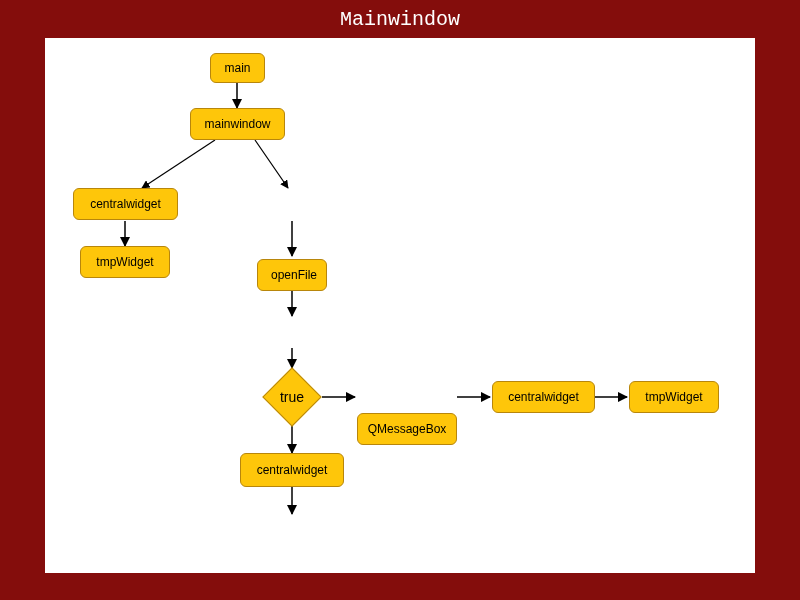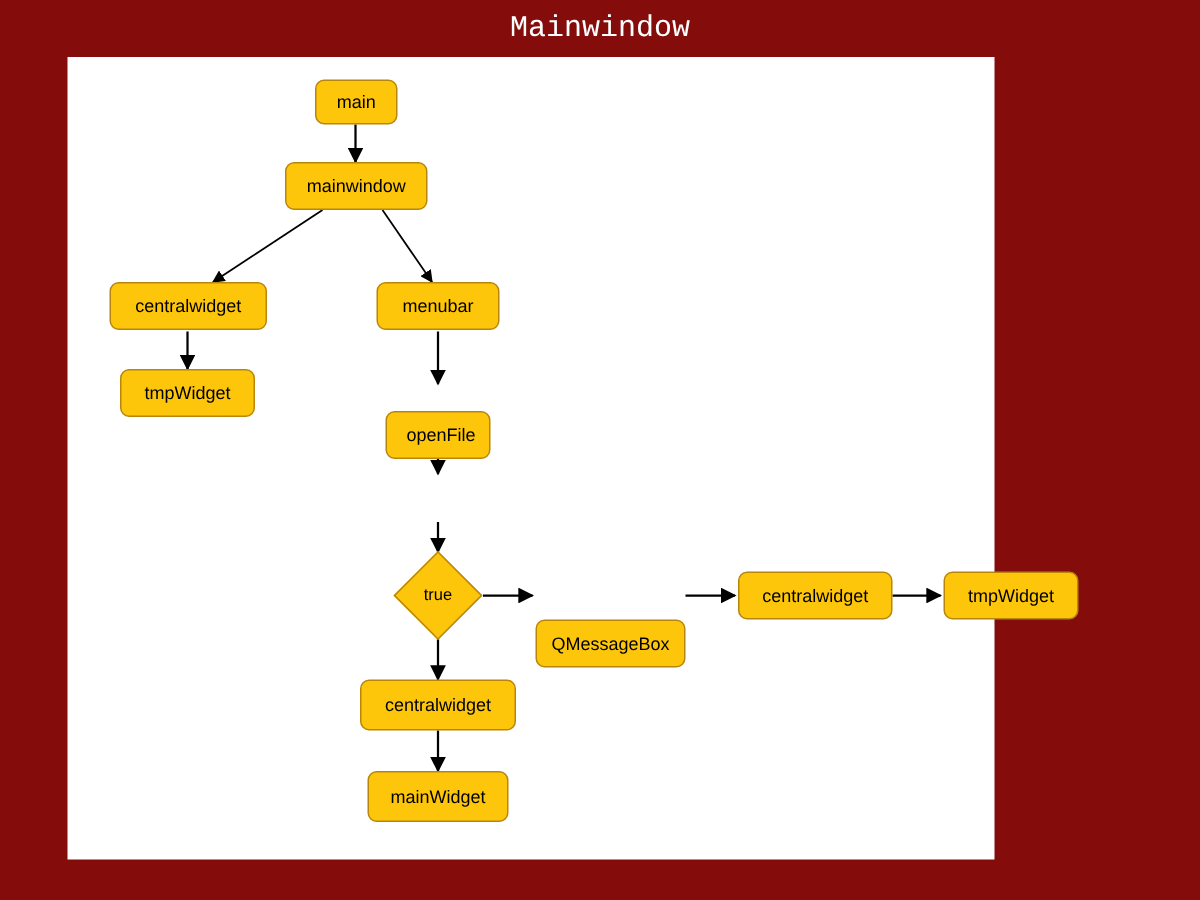--- a/index.html
+++ b/index.html
@@ -18,21 +18,21 @@
     width: 800px;
     text-align: center;
     color: #ffffff;
     font-family: "Courier New", monospace;
     font-size: 20px;
   }
   .canvas {
     position: absolute;
     left: 45px;
     top: 38px;
-    width: 618px;
+    width: 710px;
     height: 535px;
     background: #ffffff;
   }
   .node {
     position: absolute;
     background: #fec60a;
     border: 1.5px solid #b8860b;
     border-radius: 6px;
     color: #000;
     font-size: 12px;
@@ -53,21 +53,21 @@
     border: 1.5px solid #b8860b;
     transform: rotate(45deg);
     box-sizing: border-box;
   }
   .diamond-label {
     position: absolute;
     top: 0; left: 0; width: 42px; height: 42px;
     display: flex;
     align-items: center;
     justify-content: center;
-    font-size: 11px;
+    font-size: 14px;
     color: #000;
   }
   svg.arrows {
     position: absolute;
     left: 0;
     top: 0;
     width: 710px;
     height: 535px;
     pointer-events: none;
   }
@@ -112,33 +112,31 @@
   </svg>
 
   <div class="node" style="left:165px; top:15px; width:55px; height:30px;">main</div>
 
   <div class="node" style="left:145px; top:70px; width:95px; height:32px;">mainwindow</div>
 
   <div class="node" style="left:28px; top:150px; width:105px; height:32px;">centralwidget</div>
 
   <div class="node" style="left:35px; top:208px; width:90px; height:32px;">tmpWidget</div>
 
-  <div class="node" style="left:206px; top:150px; width:82px; height:32px;">menubar</div>
 
-  <div class="node" style="left:212px; top:236px; width:70px; height:32px;padding-left:12px;">openFile</div>
+  <div class="node" style="left:212px; top:221px; width:70px; height:32px;padding-left:12px;">openFile</div>
 
 
   <div class="diamond-wrap" style="left:226px; top:338px;">
     <div class="diamond"></div>
     <div class="diamond-label">true</div>
   </div>
 
   <div class="node" style="left:312px; top:343px; width:100px; height:32px;margin-top:32px;">QMessageBox</div>
 
   <div class="node" style="left:447px; top:343px; width:103px; height:32px;">centralwidget</div>
 
   <div class="node" style="left:584px; top:343px; width:90px; height:32px;">tmpWidget</div>
 
   <div class="node" style="left:195px; top:415px; width:104px; height:34px;">centralwidget</div>
 
-  <div class="node" style="left:200px; top:476px; width:94px; height:34px;">mainWidget</div>
 
 </div>
 
 </body></html>

